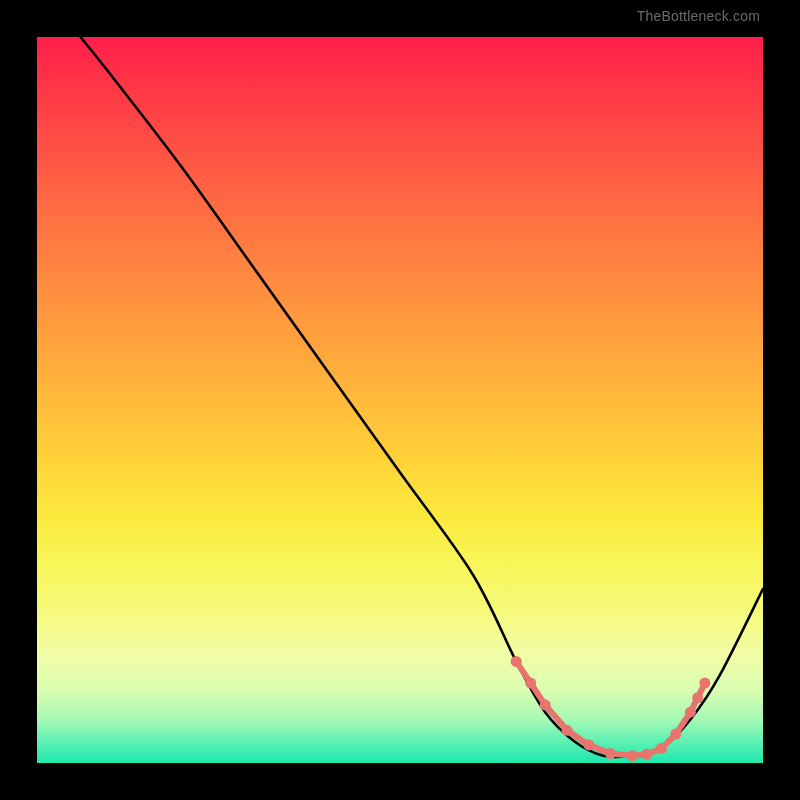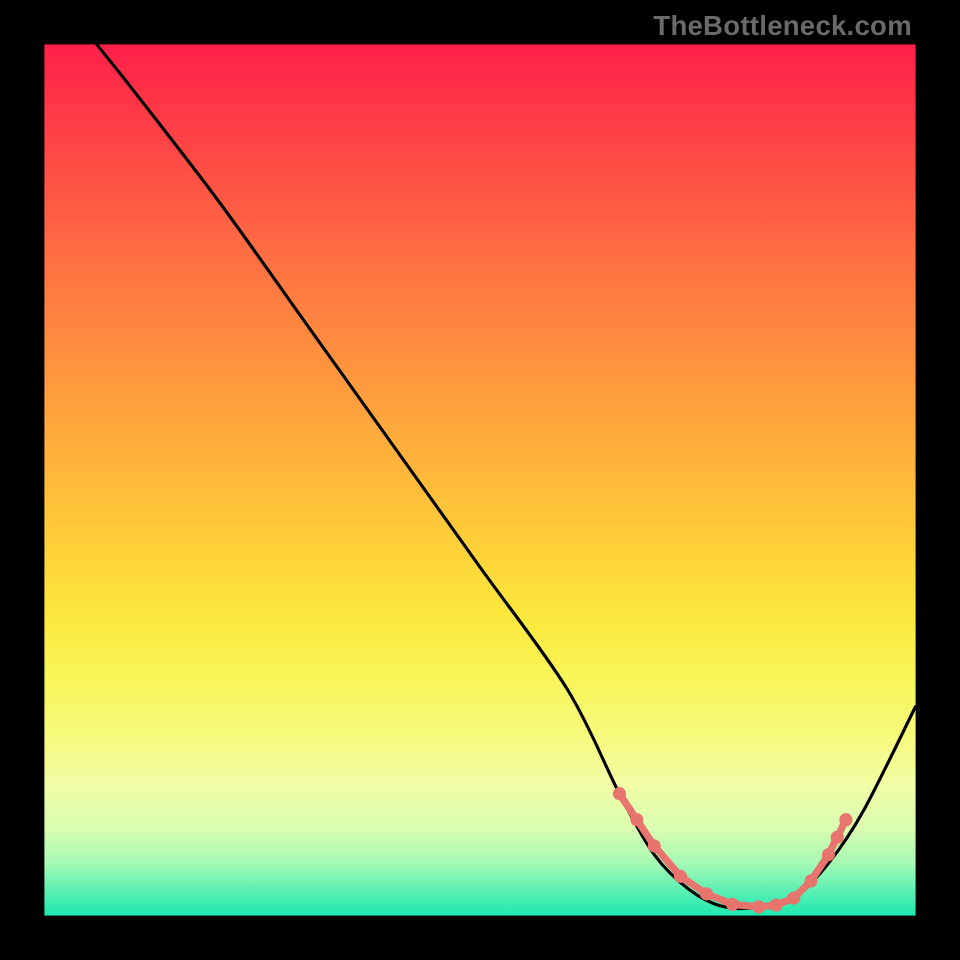--- a/index.html
+++ b/index.html
@@ -42,22 +42,22 @@
       #a6f9b5 94%,
       #5ff0b4 97%,
       #1ee8ad 100%
     );
   }
   .watermark {
     position: absolute;
     top: 8px;
     right: 40px;
     color: #6a6a6a;
-    font-size: 23px;
-    font-weight: 700;
+    font-size: 14px;
+    font-weight: 400;
     letter-spacing: 0.2px;
     user-select: none;
   }
   svg.curve {
     position: absolute;
     left: 0;
     top: 0;
     width: 726px;
     height: 726px;
     overflow: visible;

